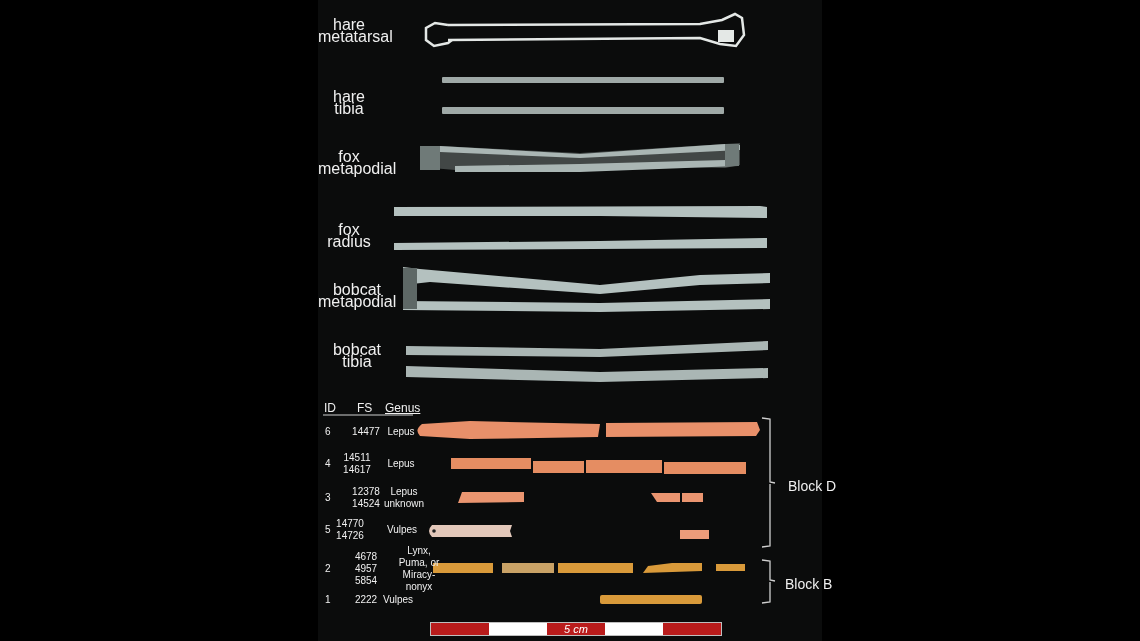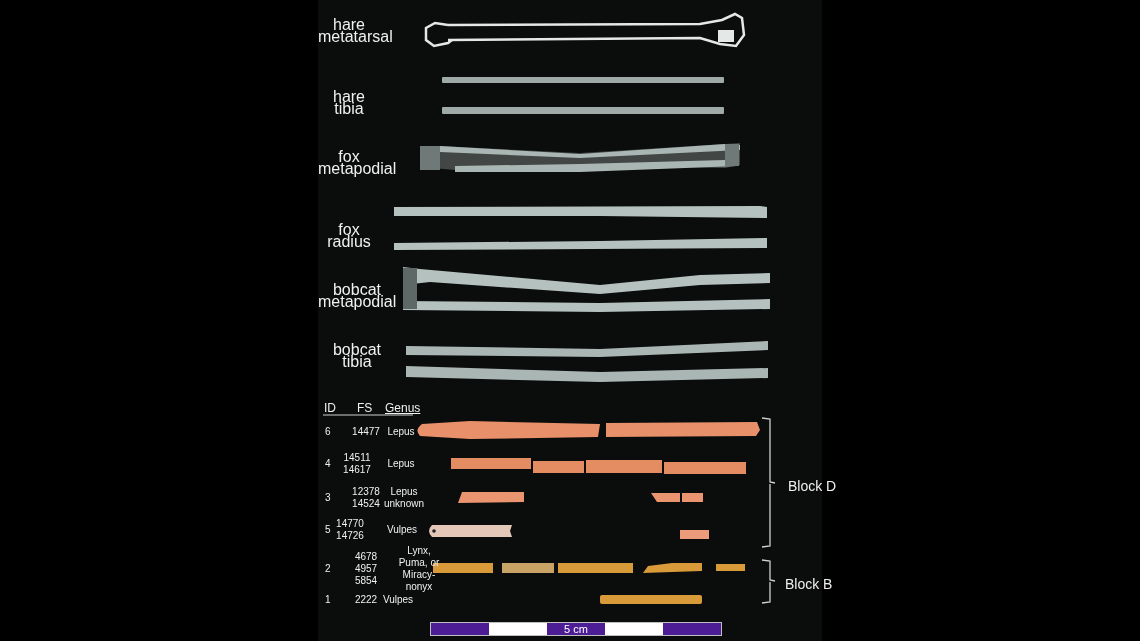--- a/index.html
+++ b/index.html
@@ -6,21 +6,21 @@
   body { width: 1140px; height: 641px; position: relative; overflow: hidden;
          font-family: "Liberation Sans", "DejaVu Sans", sans-serif; color: #e8e8e8; }
   .panel { position: absolute; left: 318px; top: 0; width: 504px; height: 641px; background: #0b0c0c; }
   .lbl { position: absolute; font-size: 16px; line-height: 12px; text-align: center; color: #f0f0f0; white-space: pre-line; }
   svg { position: absolute; left: 0; top: 0; }
   .th { position: absolute; font-size: 12px; color: #f0f0f0; top: 401px; }
   .cell { position: absolute; font-size: 10px; line-height: 12px; color: #f0f0f0; white-space: pre-line; }
   .cell.c { text-align: center; }
   .scale { position: absolute; left: 430px; top: 622px; width: 292px; height: 14px; border: 1px solid #bfbfbf; box-sizing: border-box; display: flex; }
   .seg { flex: 1; height: 100%; }
-  .seg.b { background: #4c1d95; }
+  .seg.b { background: #b91c1c; font-style: italic; }
   .seg.w { background: #fff; }
   .seg-label { color: #fff; font-size: 11px; line-height: 12px; text-align: center; }
   .block-label { position: absolute; font-size: 14px; color: #f0f0f0; }
 </style>
 </head>
 <body>
 
 <div class="panel"></div>
 
 <div class="lbl" style="left:318px;top:19px;width:62px;">hare

